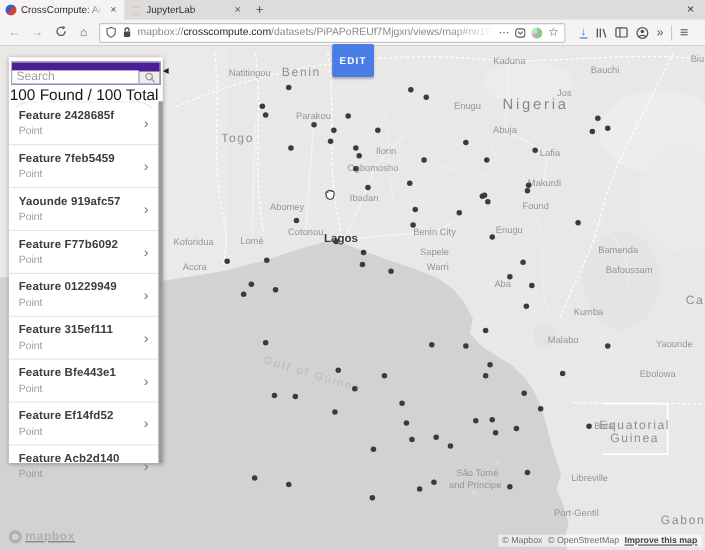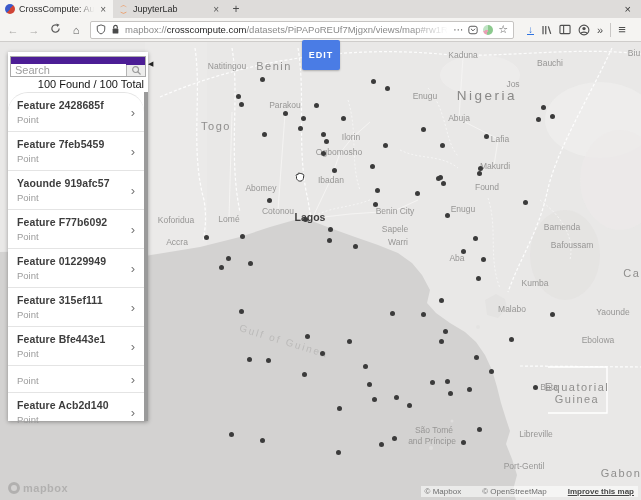--- a/index.html
+++ b/index.html
@@ -48,38 +48,38 @@
   .maplabel.sea { font-size:10px; color:#bbbab9; letter-spacing:2px;
     transform:translate(-50%,-50%) rotate(17deg); }
   .dot { position:absolute; width:5px; height:5px; border-radius:50%; background:#3b3b3b; }
   #cursor { position:absolute; left:291px; top:126px; }
 
   .edit-btn { position:absolute; left:302px; top:40px; width:38px; height:30px; z-index:30;
     background:#4a7ce5; color:#fff; border:none; border-radius:2px; font-size:9px; font-weight:bold;
     letter-spacing:1px; font-family:"Liberation Sans",sans-serif; box-shadow:0 1px 2px rgba(0,0,0,.25); }
 
   .attribution { position:absolute; right:3px; bottom:3px; font-size:8px; color:#6f6f6f;
-    background:rgba(255,255,255,.55); padding:1px 4px; display:flex; gap:21px; }
+    background:rgba(255,255,255,.55); padding:1px 4px; display:flex; gap:5px; }
   .attribution .improve { font-weight:bold; color:#474747;text-decoration:underline; }
-  .watermark { position:absolute; left:8px; bottom:6px; display:flex; align-items:center; gap:3px; opacity:.45; }
+  .watermark { position:absolute; left:8px; bottom:6px; display:flex; align-items:center; gap:3px; opacity:.45;text-decoration:underline; }
   .watermark .circ { width:12px; height:12px; border:3px solid #8a8988; border-radius:50%; }
   .watermark .wordmark { font-size:11px; font-weight:bold; color:#8a8988; letter-spacing:.5px; }
 
   
   .panel { position:absolute; left:8px; top:52px; width:140px; height:369px; background:#fff;
     box-shadow:0 1px 4px rgba(0,0,0,.35); z-index:20; }
   .searchbox { position:absolute; left:2px; right:2px; top:4px; height:21px;
     border:1px solid #a9a9a9; display:flex; align-items:flex-end; background:#4c1d95; }
   .searchbox input { flex:1; border:none; outline:none; font-size:11px; padding:0 4px; min-width:0;
     font-family:"Liberation Sans",sans-serif; color:#444; }
   .searchbox input::placeholder { color:#9e9e9e; }
   .mag-btn { width:19px; background:#ededec; border-left:1px solid #b5b5b5;
     display:flex; align-items:center; justify-content:center; }
   .count { position:absolute; left:0; right:4px; top:26px; height:13px; text-align:right;
-    font-size:11px; color:#141414; }
+    font-size:14px; color:#141414; }
   .feature-list { position:absolute; left:0; right:4px; top:40px; bottom:0;
     display:flex; flex-direction:column; border-top:1px solid #e4e4e4;border-radius:20px; }
   .row { flex:1; position:relative; border-bottom:1px solid #e4e4e4; padding:6px 9px; cursor:pointer; }
   .row:last-child { border-bottom:none; }
   .row-title { font-size:10.5px; font-weight:bold; color:#3d3d3d; letter-spacing:.1px; }
   .row-type { font-size:9.5px; color:#9b9b9b; margin-top:3px; }
   .row-chevron { position:absolute; right:9px; top:50%; transform:translateY(-50%);
     font-size:13px; color:#757575; }
   .scrollbar { position:absolute; right:0; top:40px; bottom:0; width:4px; background:#9a9a9a; }
   .collapse-btn { position:absolute; left:148px; top:60px; z-index:25; font-size:7px; color:#222; }
@@ -405,20 +405,21 @@
     <span class="row-chevron">›</span>
   </div>
 
   <div class="row">
     <div class="row-title">Feature Bfe443e1</div>
     <div class="row-type">Point</div>
     <span class="row-chevron">›</span>
   </div>
 
   <div class="row">
+    <div class="row-title">Feature Ef14fd52</div>
     <div class="row-type">Point</div>
     <span class="row-chevron">›</span>
   </div>
 
   <div class="row">
     <div class="row-title">Feature Acb2d140</div>
     <div class="row-type">Point</div>
     <span class="row-chevron">›</span>
   </div>
 </div>

